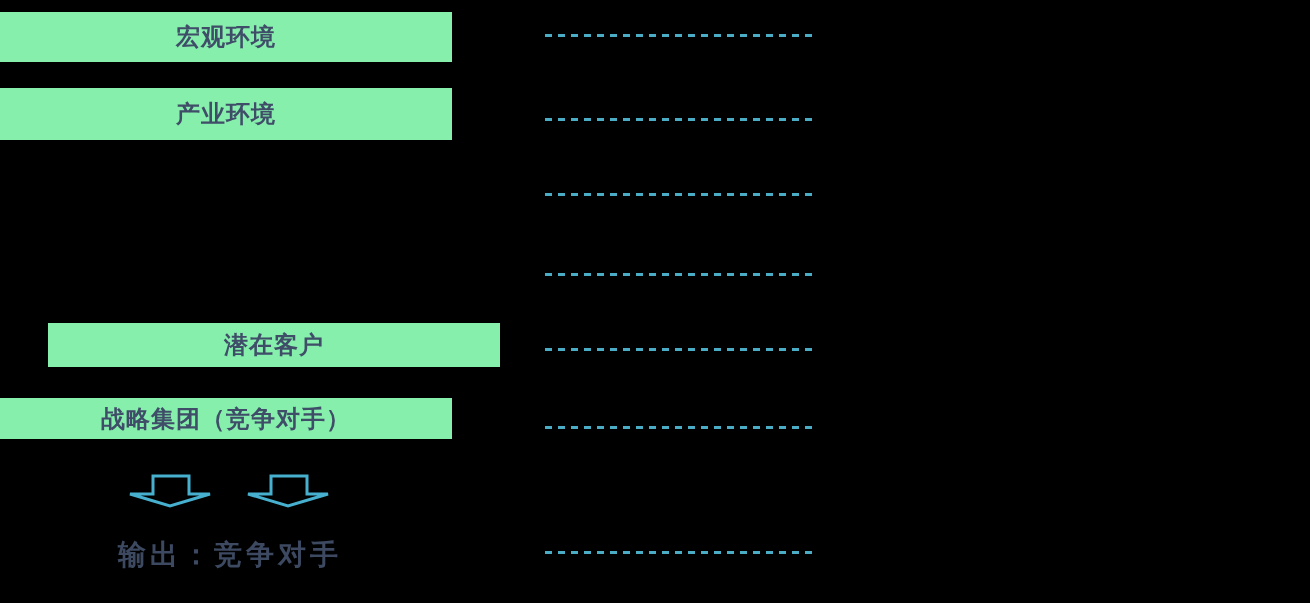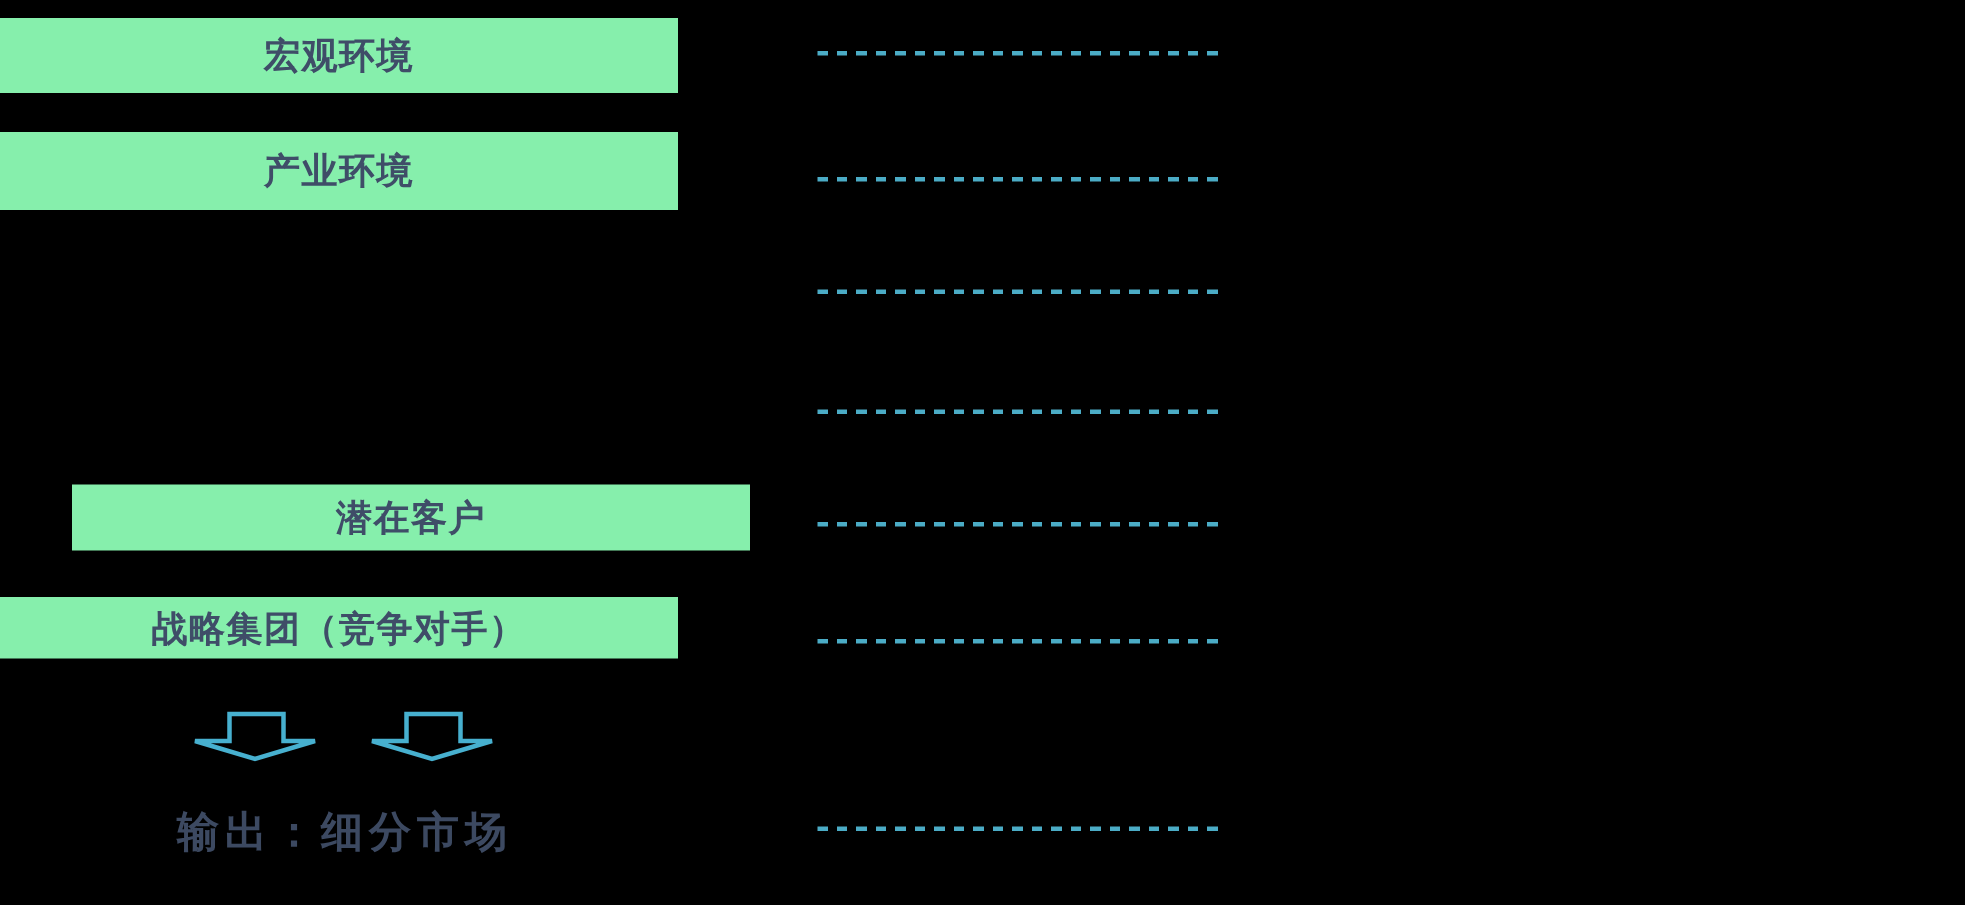--- a/index.html
+++ b/index.html
@@ -96,15 +96,15 @@
   <div class="dashed-line" style="top:426px;"></div>
   <div class="dashed-line" style="top:551px;"></div>
 
   <svg class="down-arrow" style="left:128px;" viewBox="0 0 84 34">
     <polygon points="25,2 61,2 61,20 82,20 42,32 2,20 25,20"></polygon>
   </svg>
   <svg class="down-arrow" style="left:246px;" viewBox="0 0 84 34">
     <polygon points="25,2 61,2 61,20 82,20 42,32 2,20 25,20"></polygon>
   </svg>
 
-  <div class="output-label">输出：细分市场</div>
+  <div class="output-label">输出：竞争对手</div>
 
 </div>
 
 </body></html>

